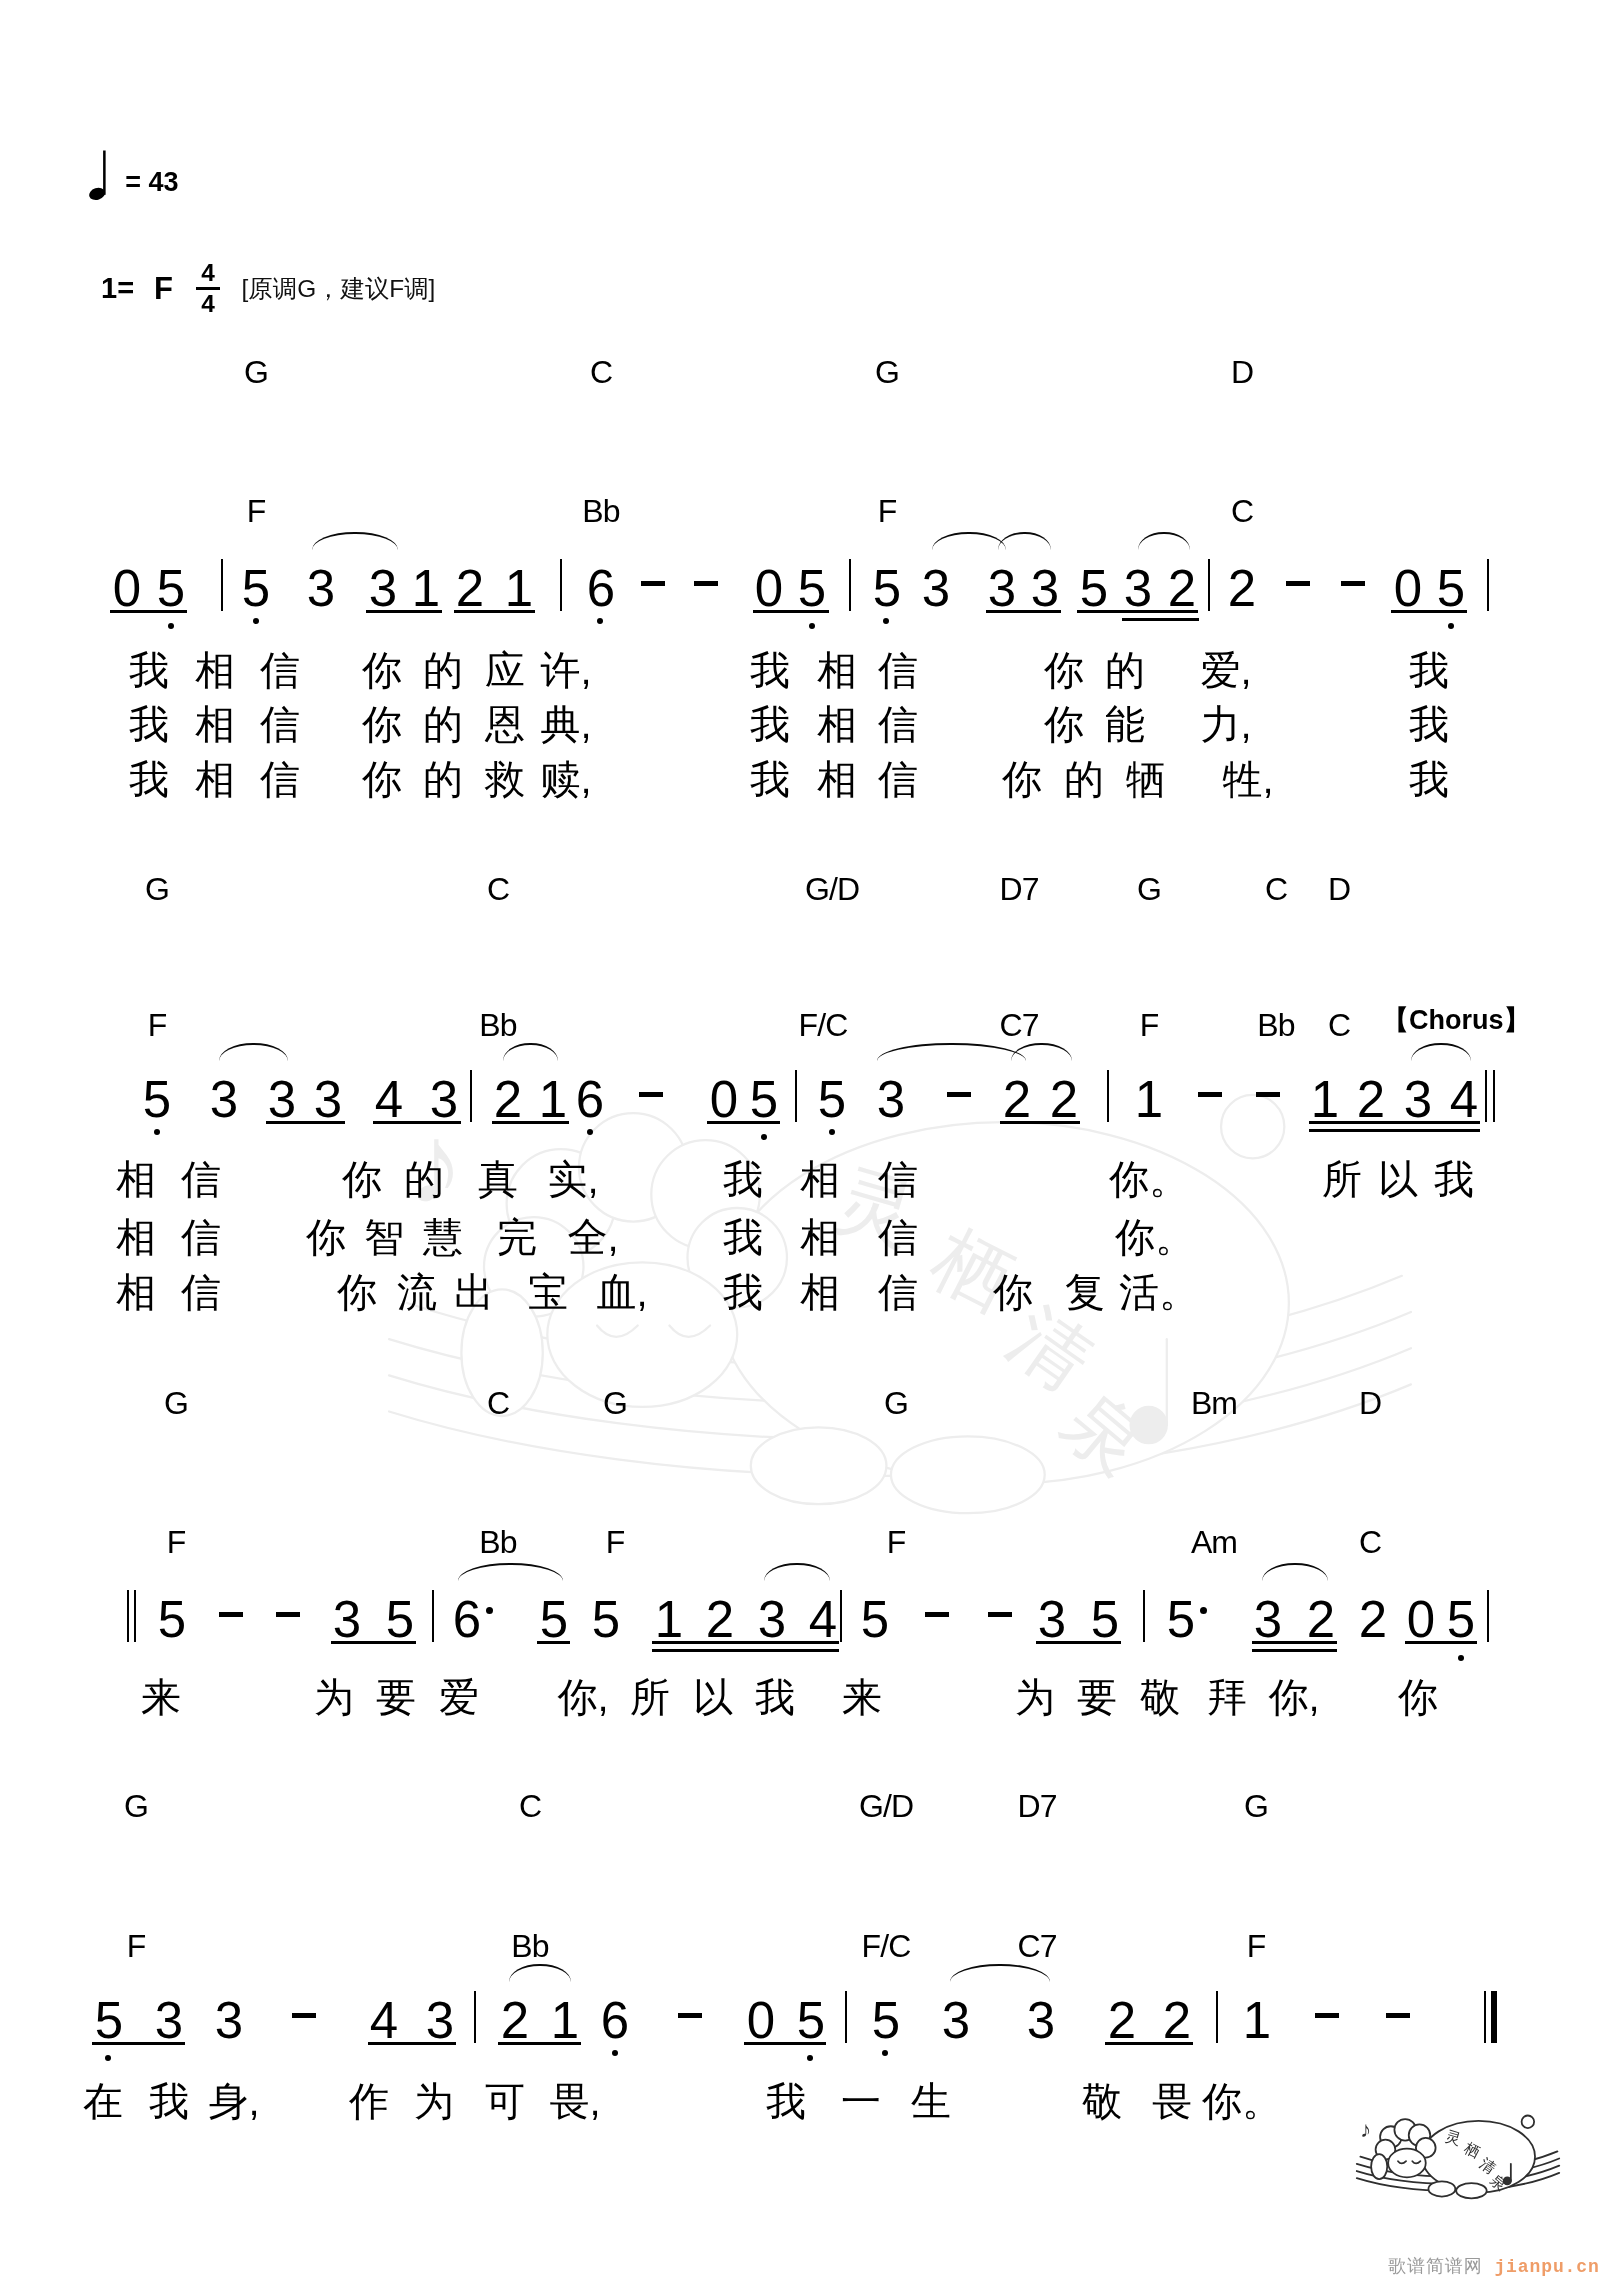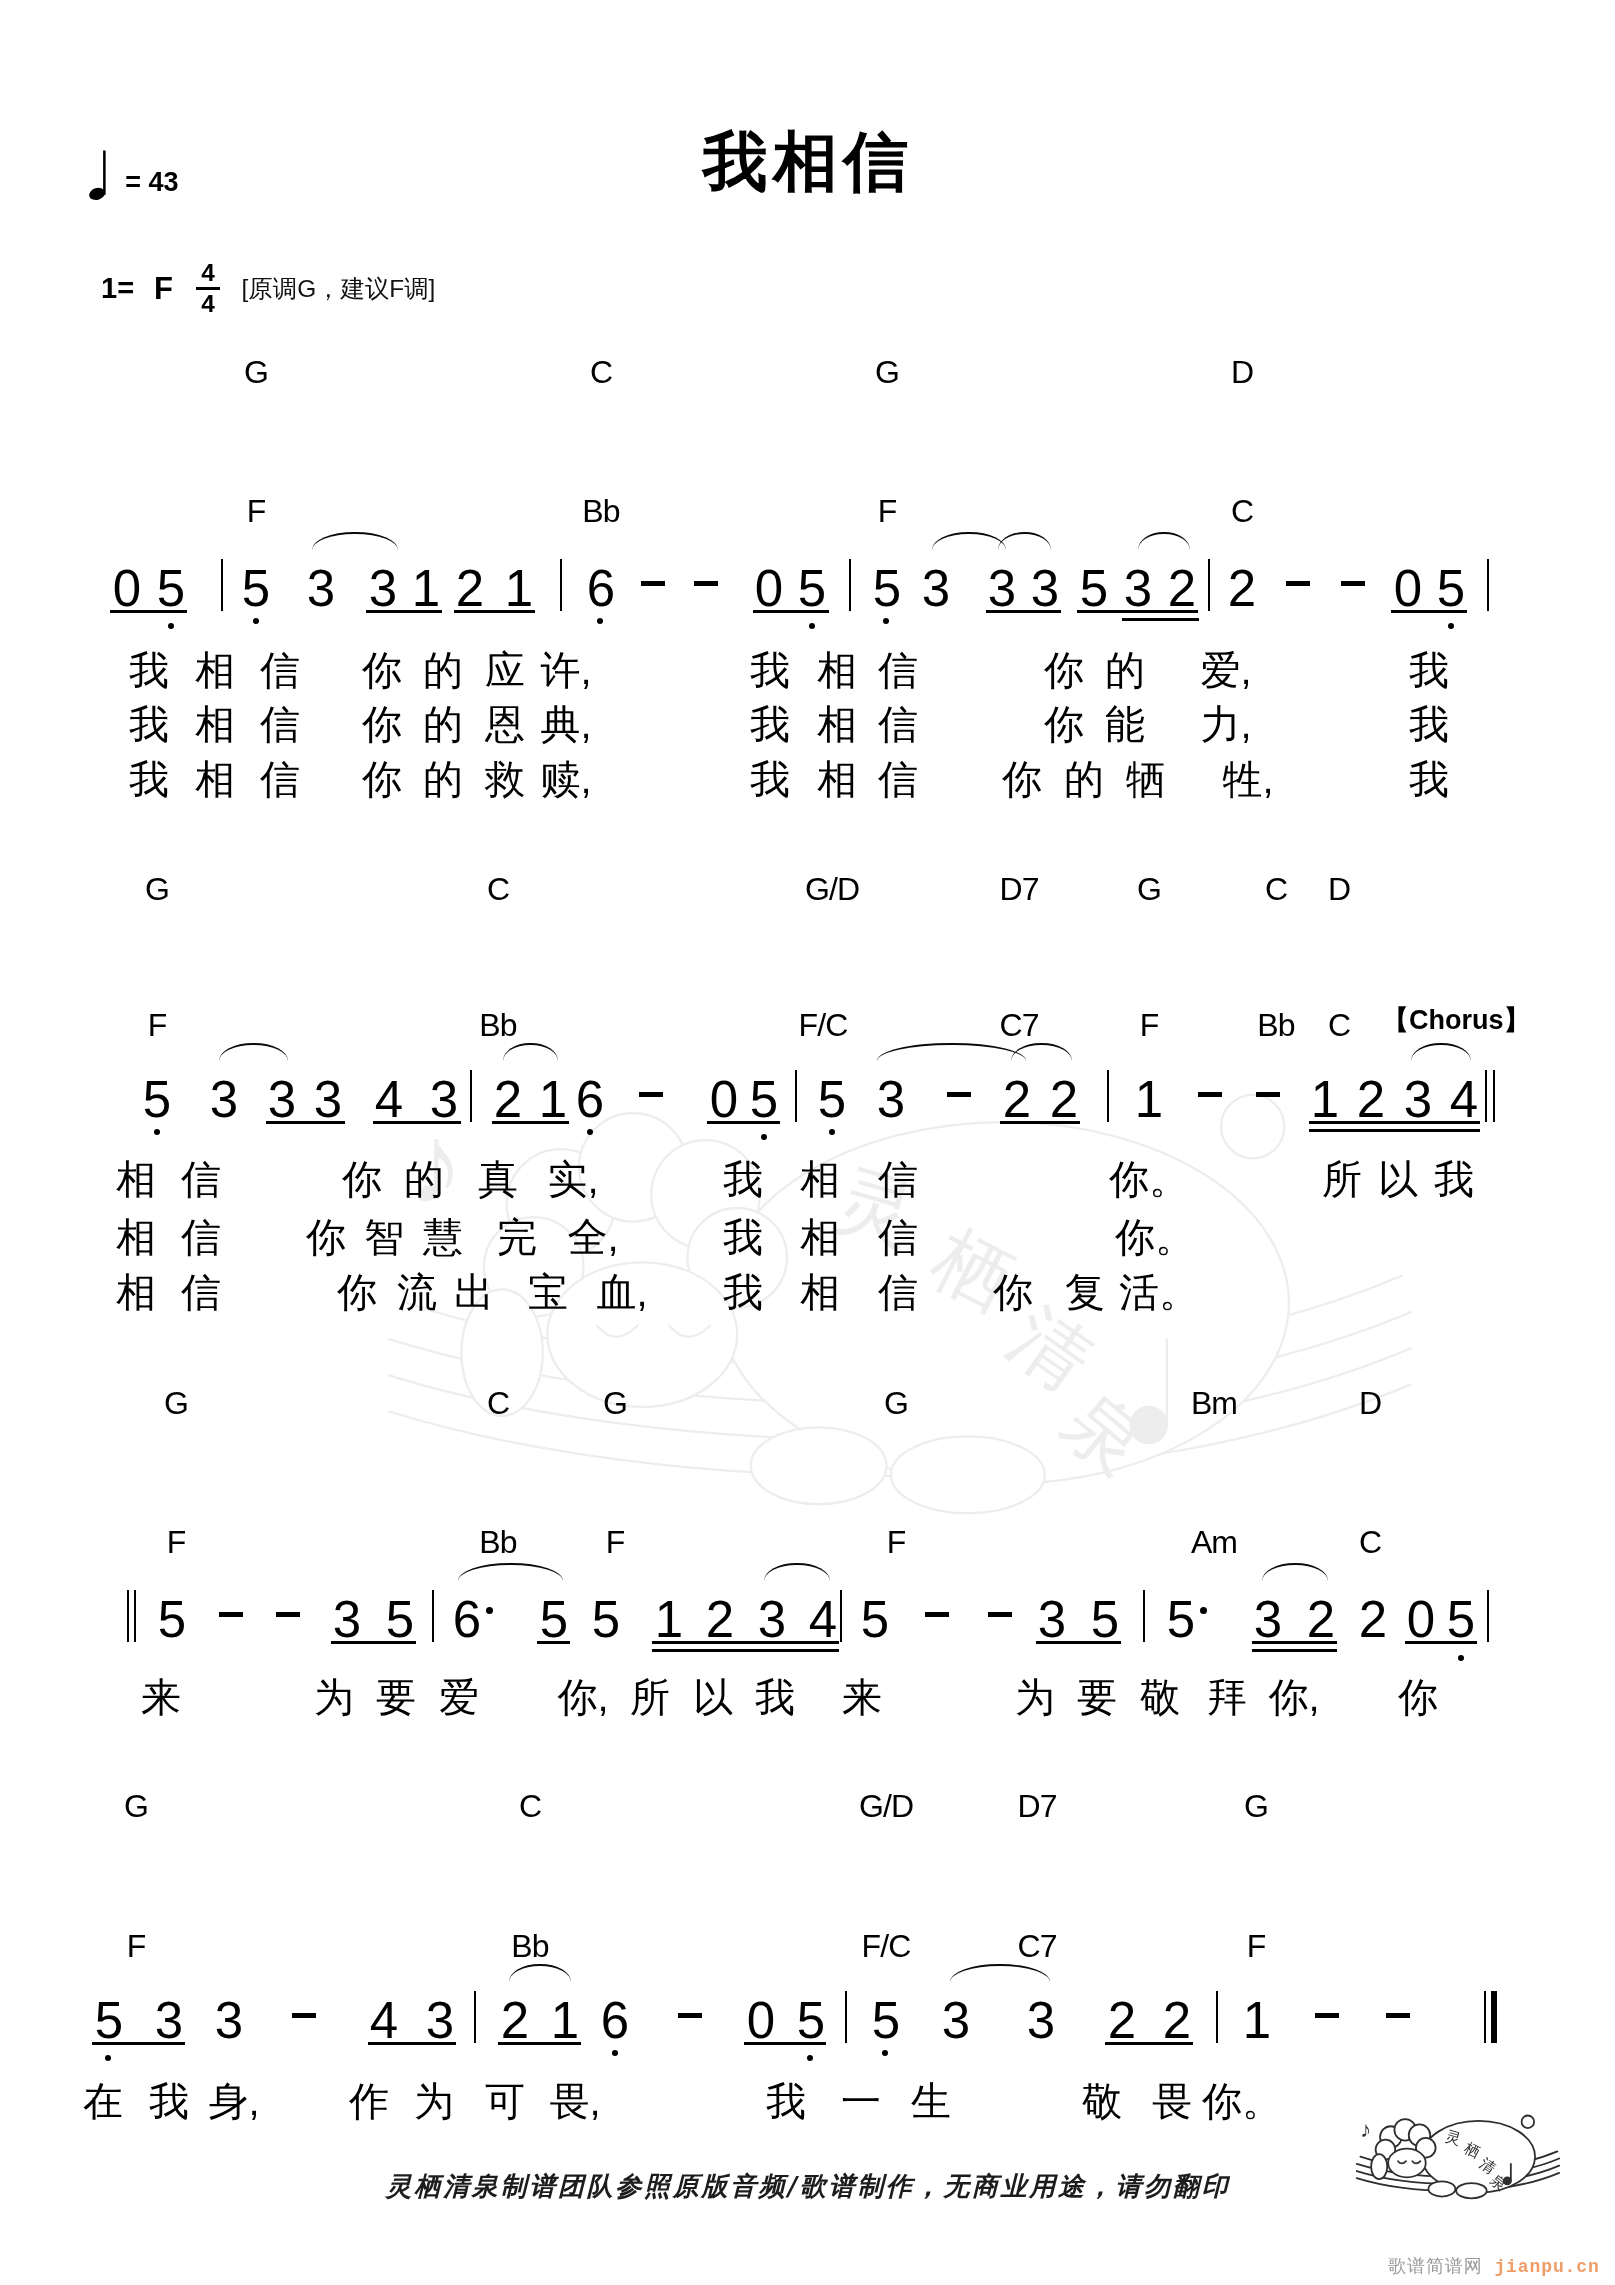--- a/index.html
+++ b/index.html
@@ -58,21 +58,20 @@
   <div id="content-layer">
 
     <div id="tempo">
       <svg width="23.5" height="58" viewBox="0 0 26 64">
         <ellipse cx="9" cy="54" rx="9" ry="6.5" fill="#000" transform="rotate(-18 9 54)"></ellipse>
         <rect x="15.6" y="6" width="2.8" height="49" fill="#000"></rect>
       </svg>
       <span class="tempo-text">= 43</span>
     </div>
 
-    <div id="title">我相信</div>
 
     <div id="keysig">
       <span class="k1">1=</span>
       <span class="kf">F</span>
       <span class="tsig">
         <span>4</span>
         <span class="tsig-bar"></span>
         <span>4</span>
       </span>
       <span class="knote">[原调G，建议F调]</span>
@@ -399,21 +398,20 @@
         <span class="lyric" style="left: 505px; top: 2074px;">可</span>
         <span class="lyric" style="left: 575px; top: 2074px;">畏,</span>
         <span class="lyric" style="left: 786px; top: 2074px;">我</span>
         <span class="lyric" style="left: 861px; top: 2074px;">一</span>
         <span class="lyric" style="left: 931px; top: 2074px;">生</span>
         <span class="lyric" style="left: 1102px; top: 2074px;">敬</span>
         <span class="lyric" style="left: 1172px; top: 2074px;">畏</span>
         <span class="lyric" style="left: 1242px; top: 2074px;">你。</span>
       </div>
 
-    <div id="credit">灵栖清泉制谱团队参照原版音频/歌谱制作，无商业用途，请勿翻印</div>
 
     <svg class="abs sheep-small" style="left:1355px;top:2110px;" width="206" height="97" viewBox="0 0 230 108" aria-hidden="true">
       <use href="#sheep-sym"></use>
     </svg>
 
     <div id="site-wm">
       <span id="wm-site" style="color: rgb(154, 154, 154);">歌谱简谱网</span>
       <span id="wm-domain" style="color: rgb(239, 157, 104); font-weight: 700;">jianpu.cn</span>
     </div>
   </div>

